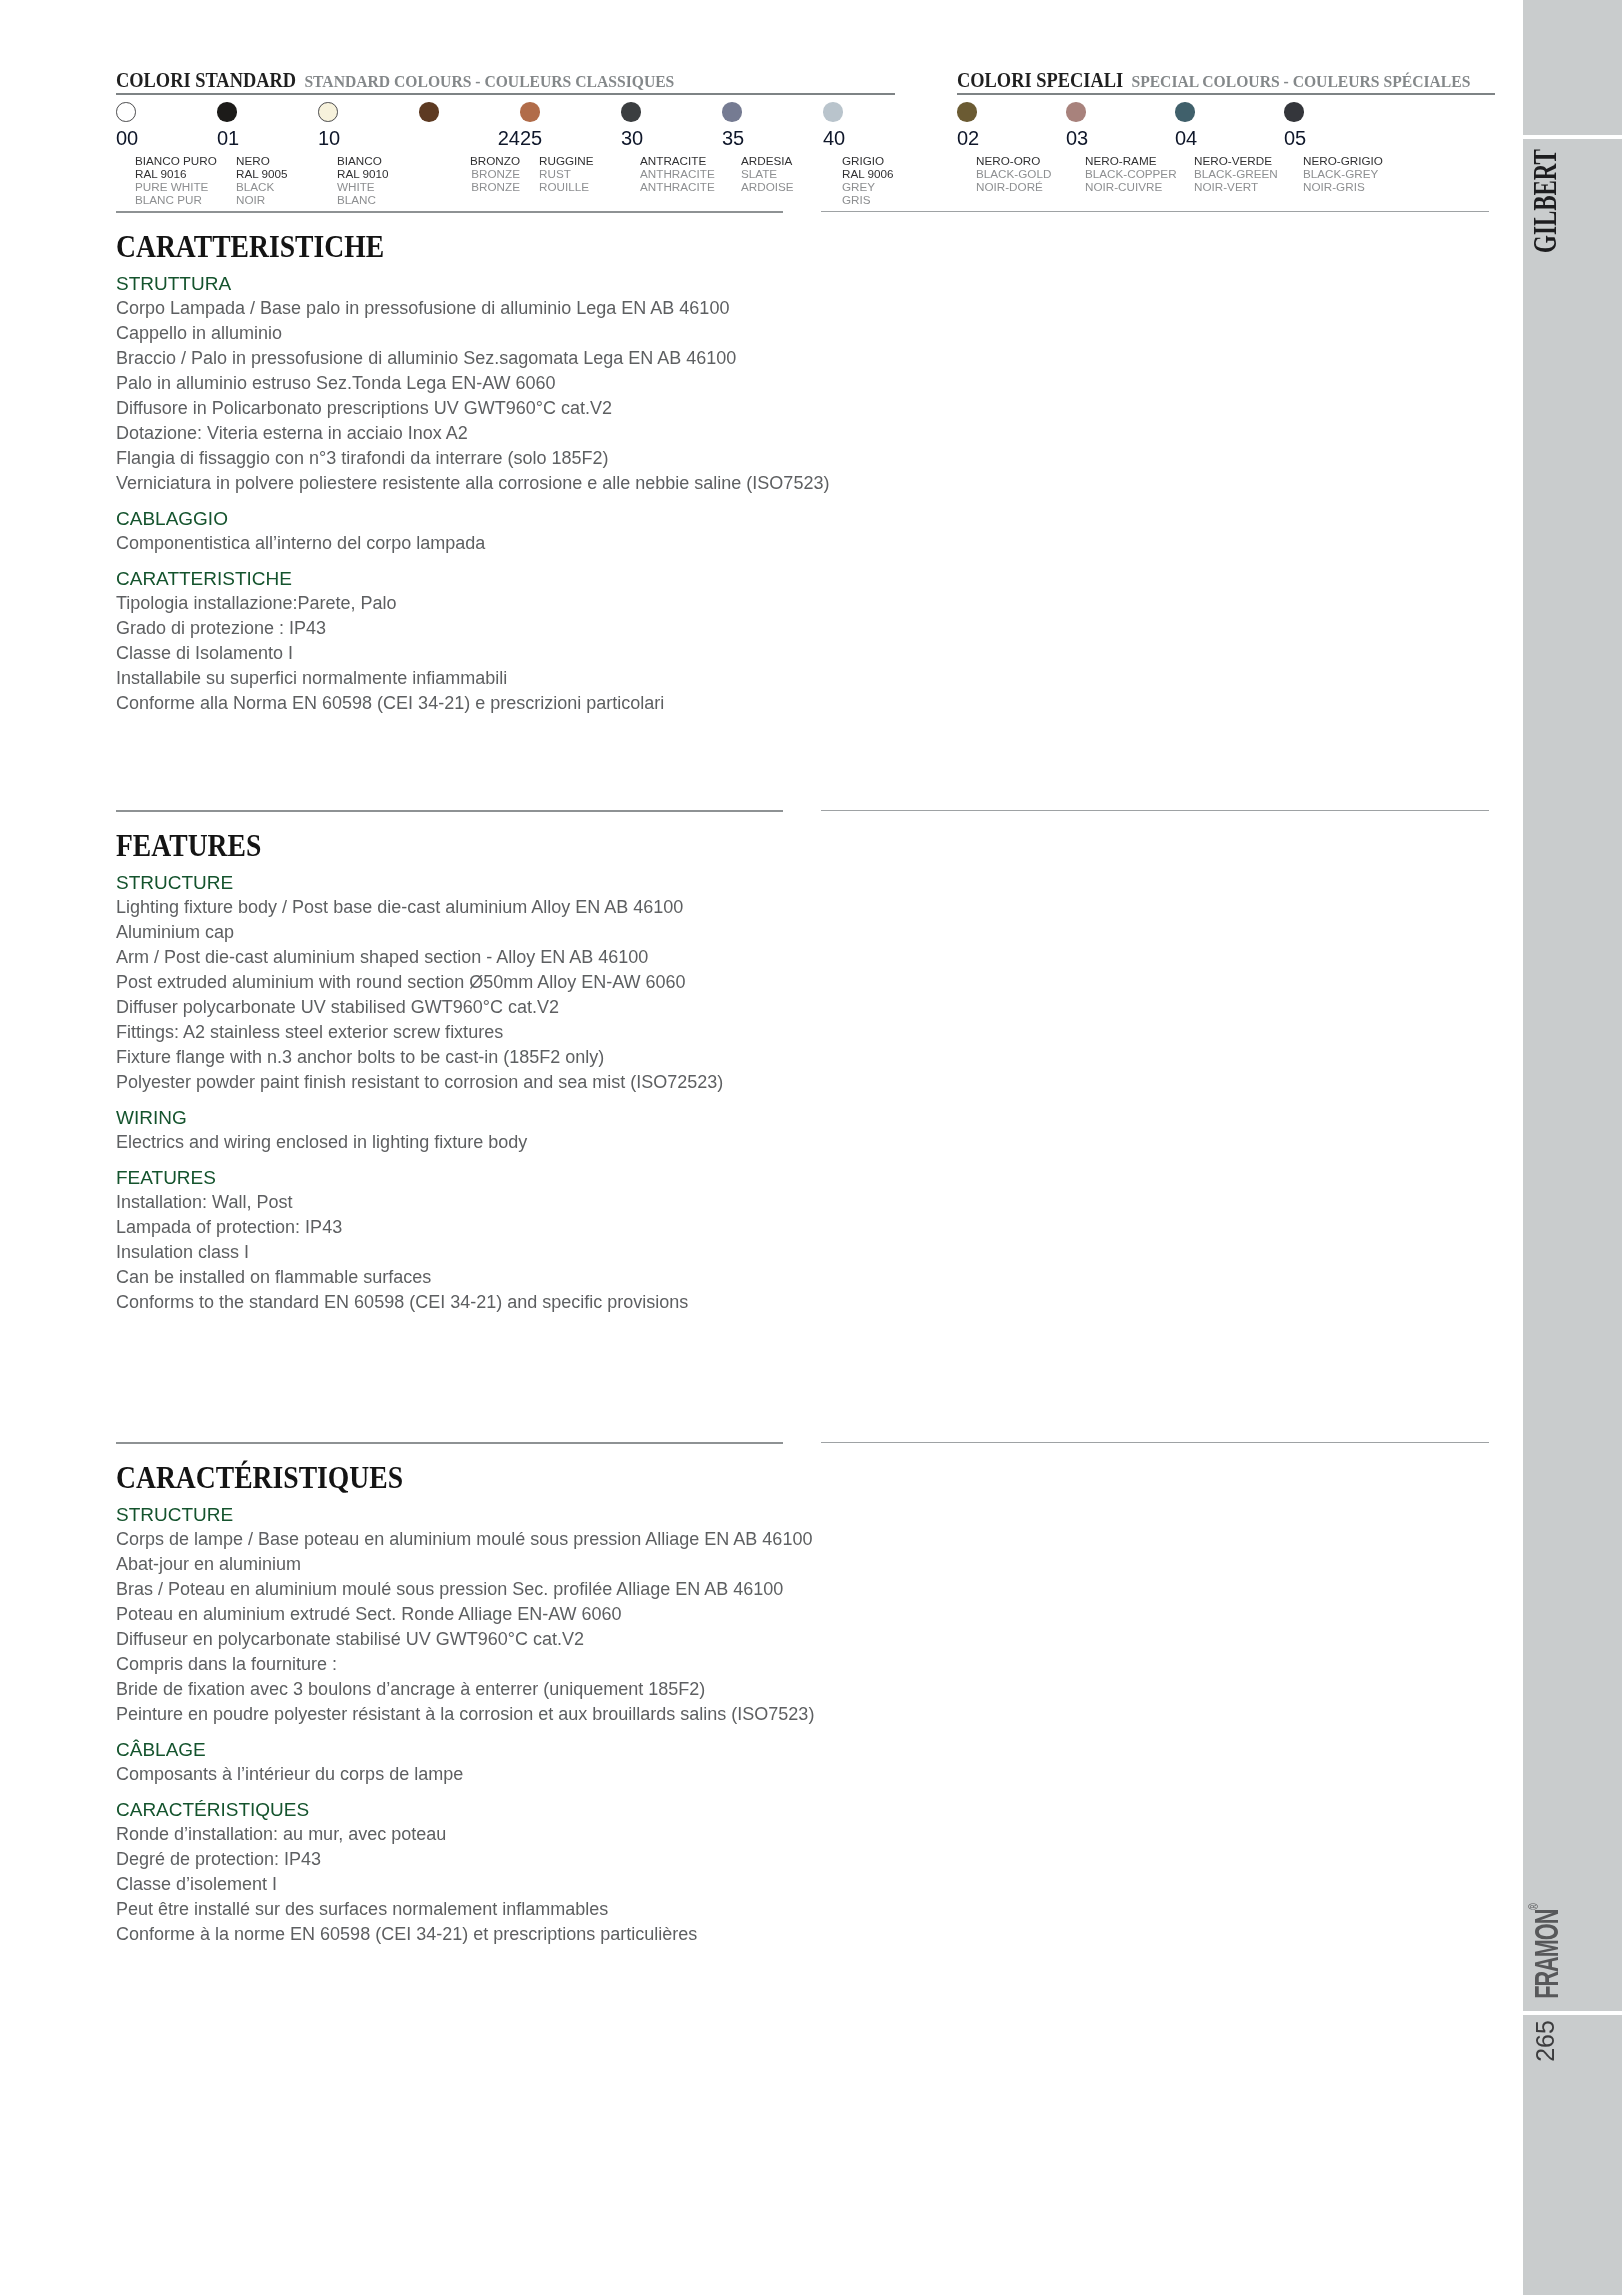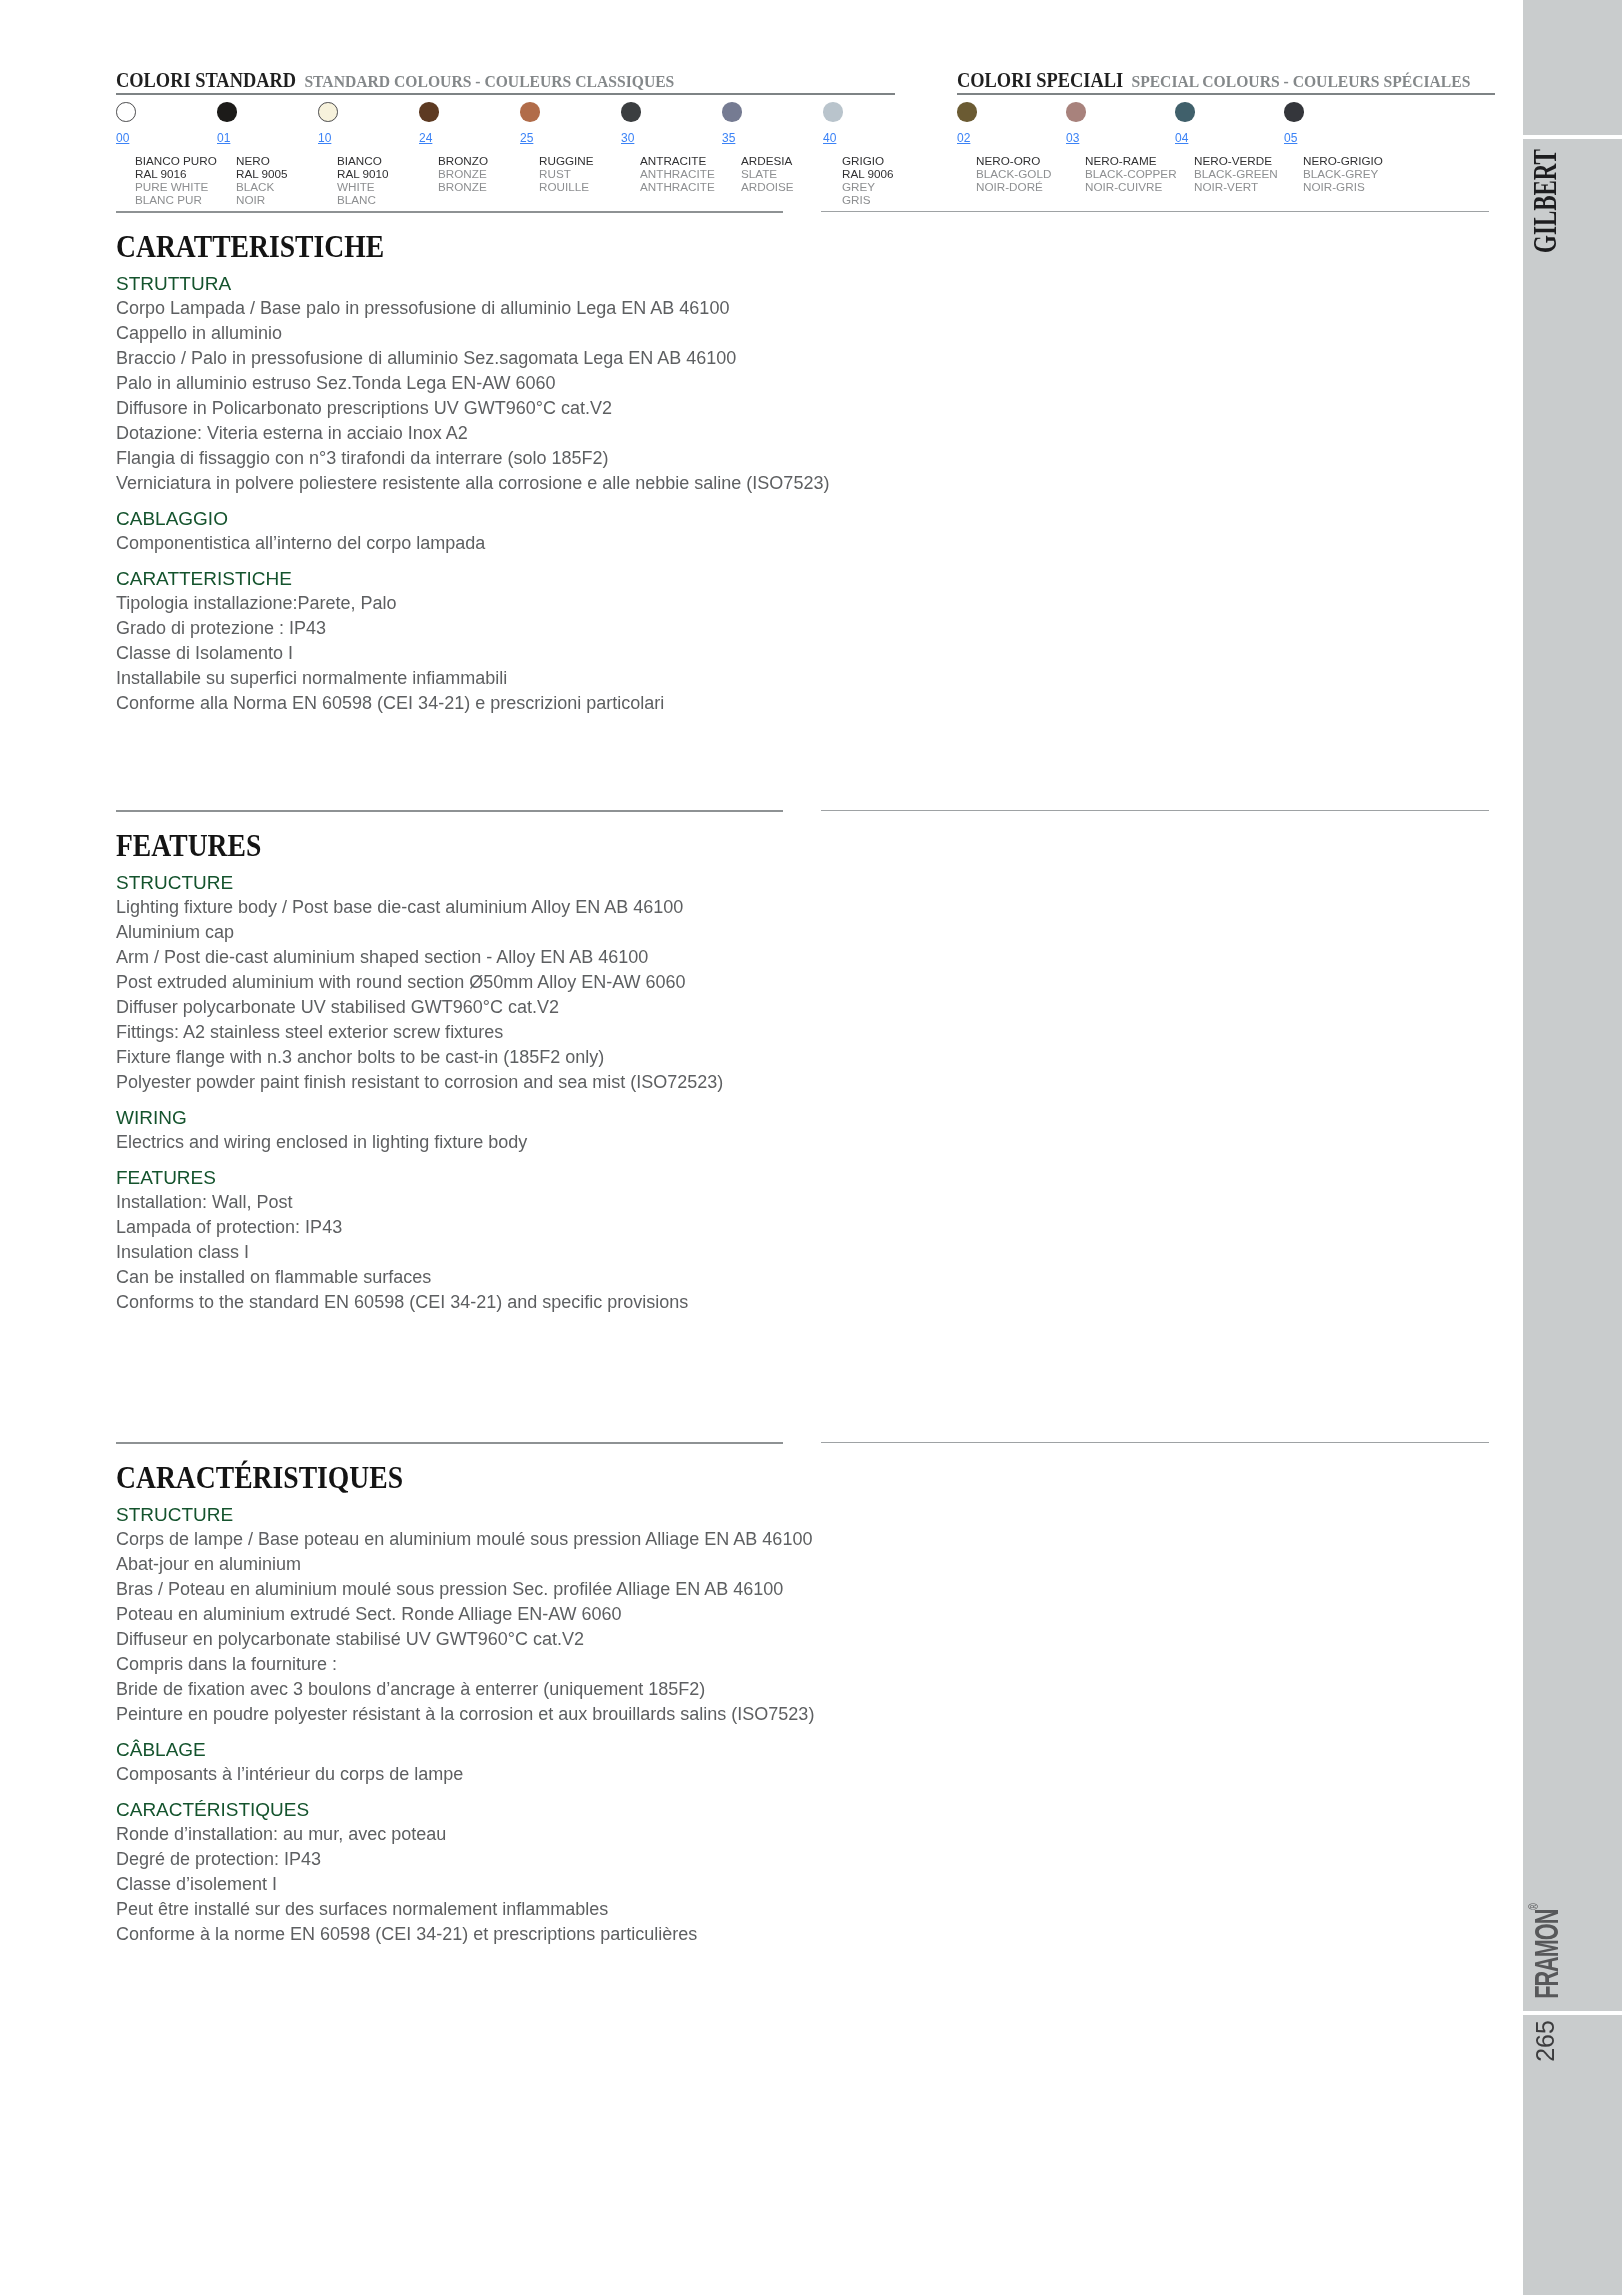--- a/index.html
+++ b/index.html
@@ -8,21 +8,21 @@
   
   .sec-title{position:absolute;top:70px;white-space:nowrap;
              font-family:"Liberation Serif",serif;font-weight:bold;font-size:20px;line-height:21px;
              color:#1f1f1f;transform:scaleX(0.92);transform-origin:left top;}
   .sec-title .sub{font-size:17px;color:#84888a;margin-left:9px;font-weight:bold;}
   .title-rule{position:absolute;top:93px;height:1.9px;background:#7e8385;}
   
   .swatch-row{position:absolute;top:102px;display:flex;}
   .swatch-col{flex:0 0 auto;}
   .swatch-dot{width:19.5px;height:19.5px;border-radius:50%;box-sizing:border-box;}
-  .swatch-code{margin-top:7.8px;font-size:12px;line-height:19.5px;color:#3b82f6;text-decoration:underline;}
+  .swatch-code{margin-top:7.8px;font-size:20px;line-height:19.5px;color:#0f172a;}
   .swatch-names{margin-top:5.2px;}
   .swatch-names div{font-size:11.7px;line-height:13px;white-space:nowrap;margin-left:19px;}
   .nm-dark{color:#303032;}
   .nm-gray{color:#8d8f91;}
   
   .rule-left{position:absolute;left:116px;width:667px;height:1.9px;background:#8e9294;}
   .rule-right{position:absolute;left:821px;width:668px;height:1.3px;background:#9ea2a4;}
   
   .section{position:absolute;left:116px;width:942px;padding-top:18px;}
   .section h2{margin:0 0 6.5px 0;font-family:"Liberation Serif",serif;font-weight:bold;
@@ -82,21 +82,21 @@
       <div class="swatch-col" style="width: 101px;">
         <div class="swatch-dot" style="background: rgb(247, 242, 220); border: 1.3px solid rgb(74, 74, 76);"></div>
         <div class="swatch-code">10</div>
         <div class="swatch-names">
           <div class="nm-dark">BIANCO</div>
           <div class="nm-dark">RAL 9010</div>
           <div class="nm-gray">WHITE</div>
           <div class="nm-gray">BLANC</div>
         </div>
       </div>
-      <div class="swatch-col" style="width: 101px;">
+      <div class="swatch-col" style="width: 101px; text-align: right;">
         <div class="swatch-dot" style="background: rgb(93, 58, 34);"></div>
         <div class="swatch-code">24</div>
         <div class="swatch-names">
           <div class="nm-dark">BRONZO</div>
           <div class="nm-gray">BRONZE</div>
           <div class="nm-gray">BRONZE</div>
         </div>
       </div>
       <div class="swatch-col" style="width: 101px;">
         <div class="swatch-dot" style="background: rgb(177, 108, 73);"></div>

